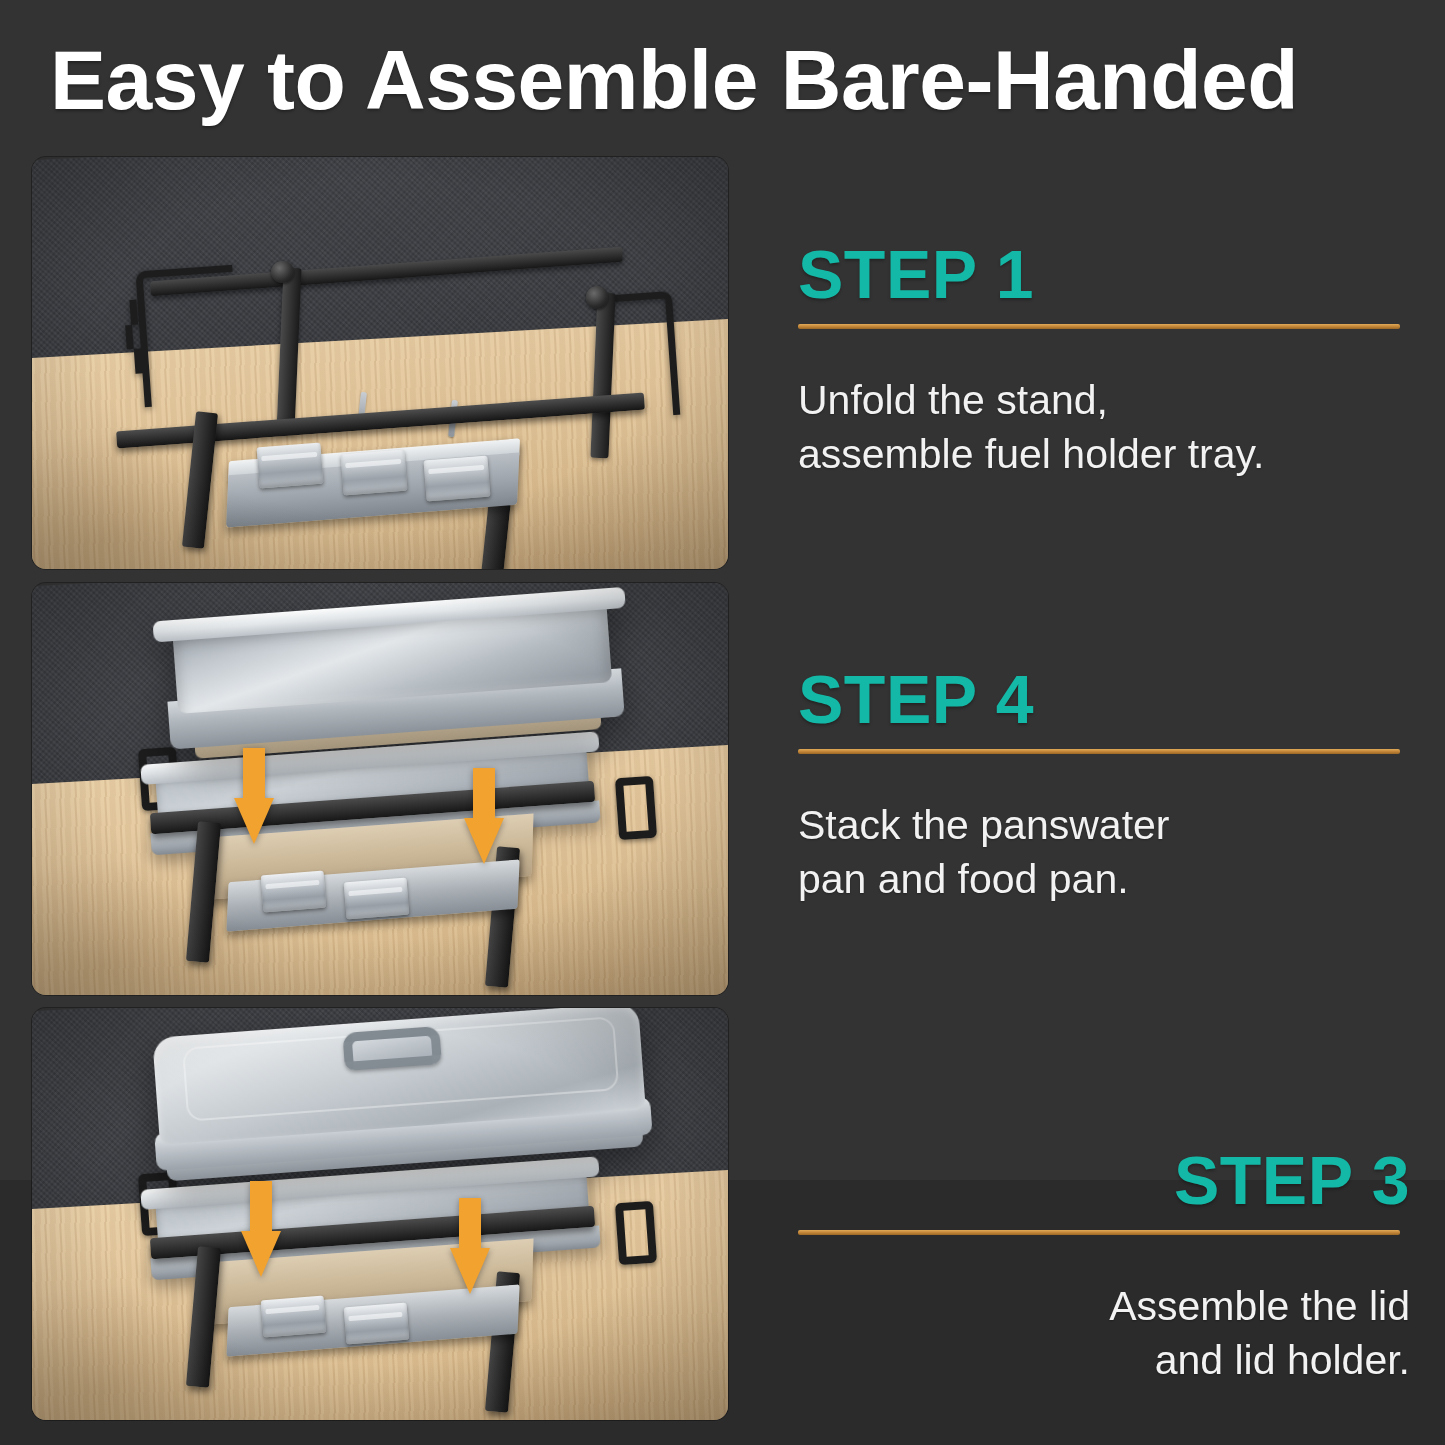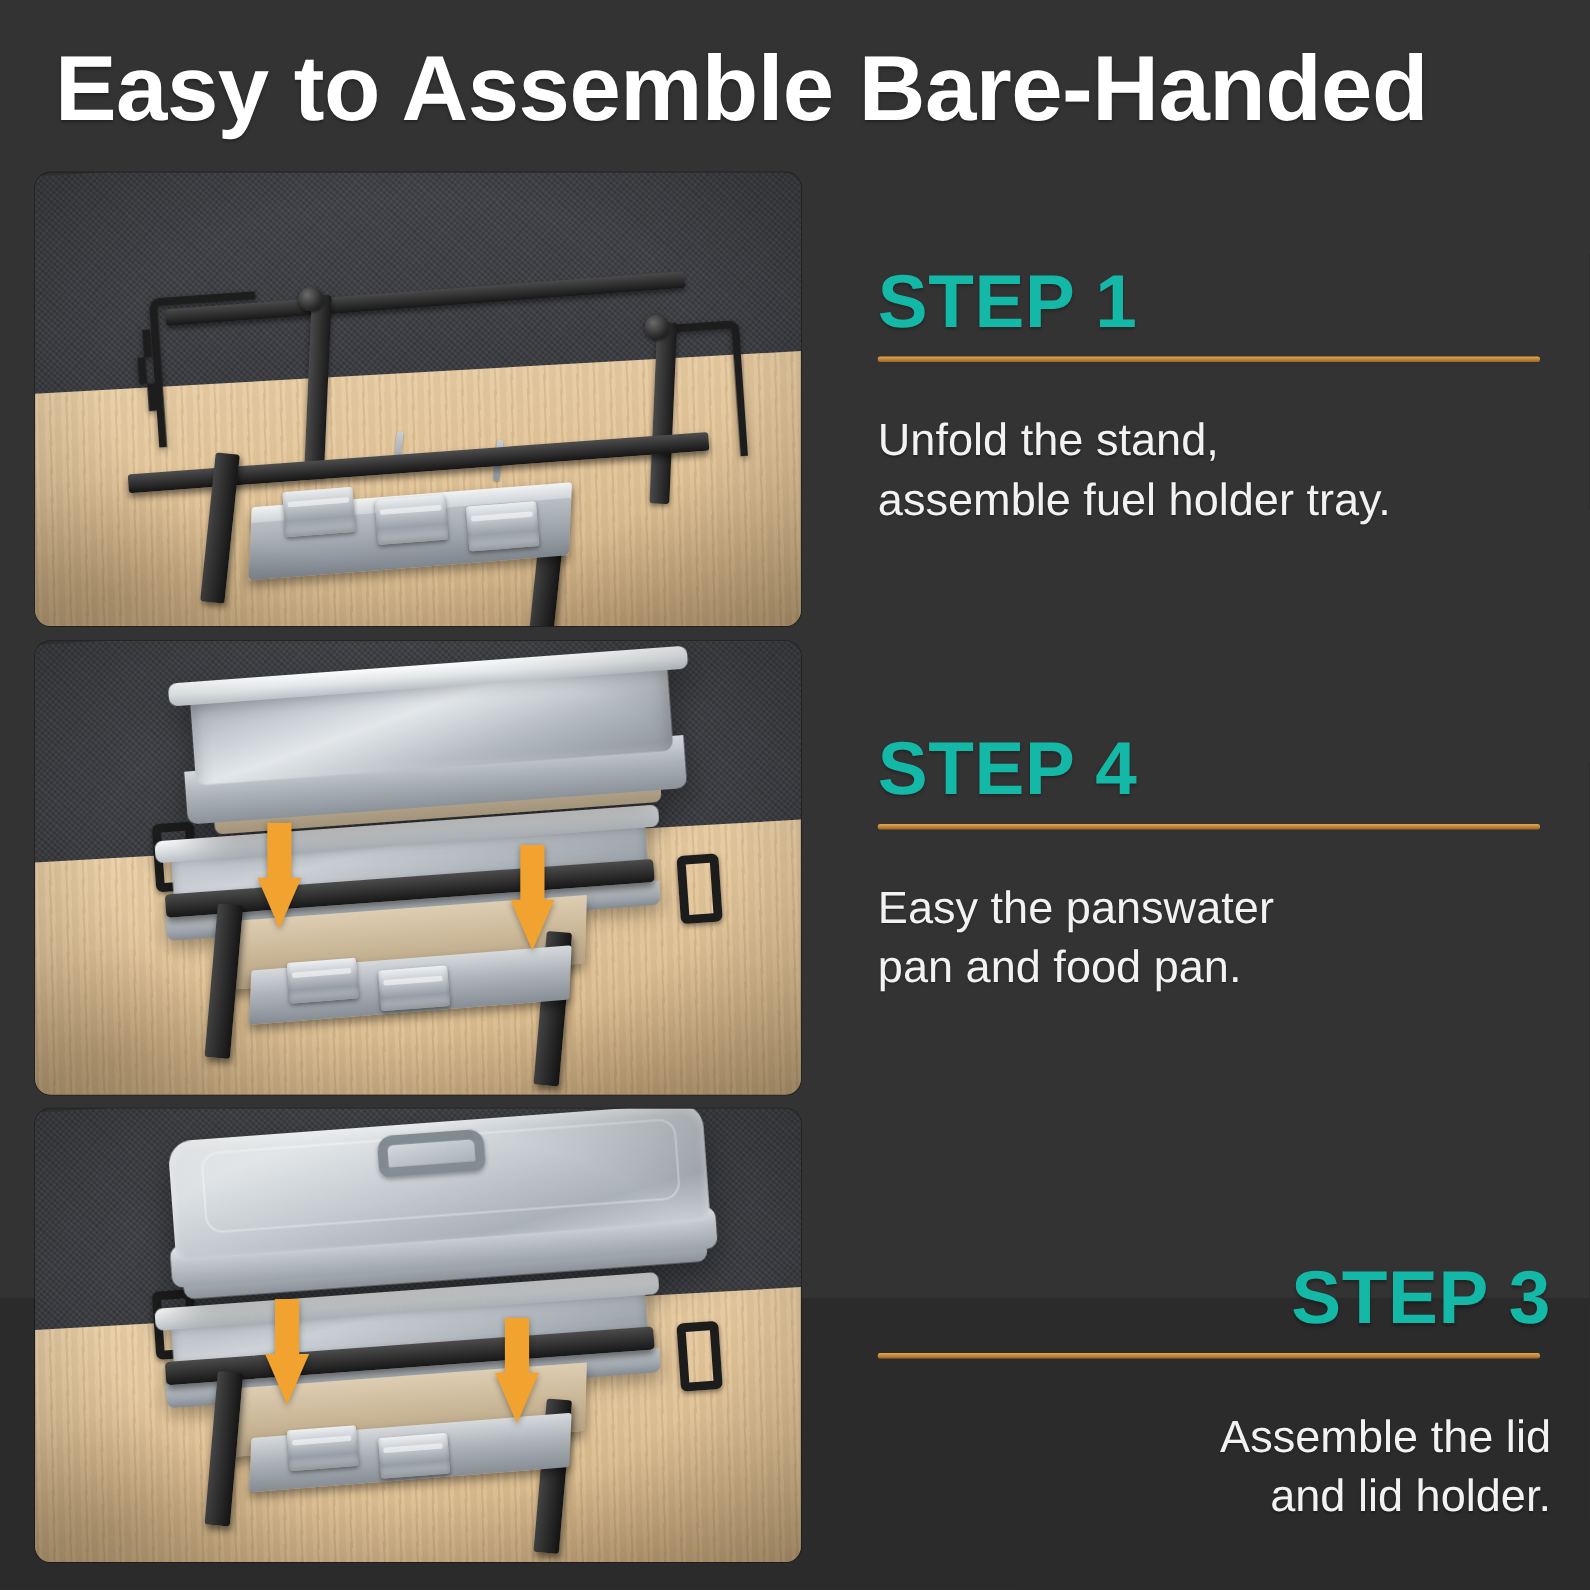--- a/index.html
+++ b/index.html
@@ -520,21 +520,21 @@
   <div class="step" id="step1">
     <div class="step-heading">STEP 1</div>
     <div class="step-rule"></div>
     <div class="step-body">Unfold the stand,
 assemble fuel holder tray.</div>
   </div>
 
   <div class="step" id="step2">
     <div class="step-heading">STEP 4</div>
     <div class="step-rule"></div>
-    <div class="step-body">Easy the panswater
+    <div class="step-body">Stack the panswater
 pan and food pan.</div>
   </div>
 
   <div class="step" id="step3">
     <div class="step-heading">STEP 3</div>
     <div class="step-rule"></div>
     <div class="step-body">Assemble the lid
 and lid holder.</div>
   </div>
 

